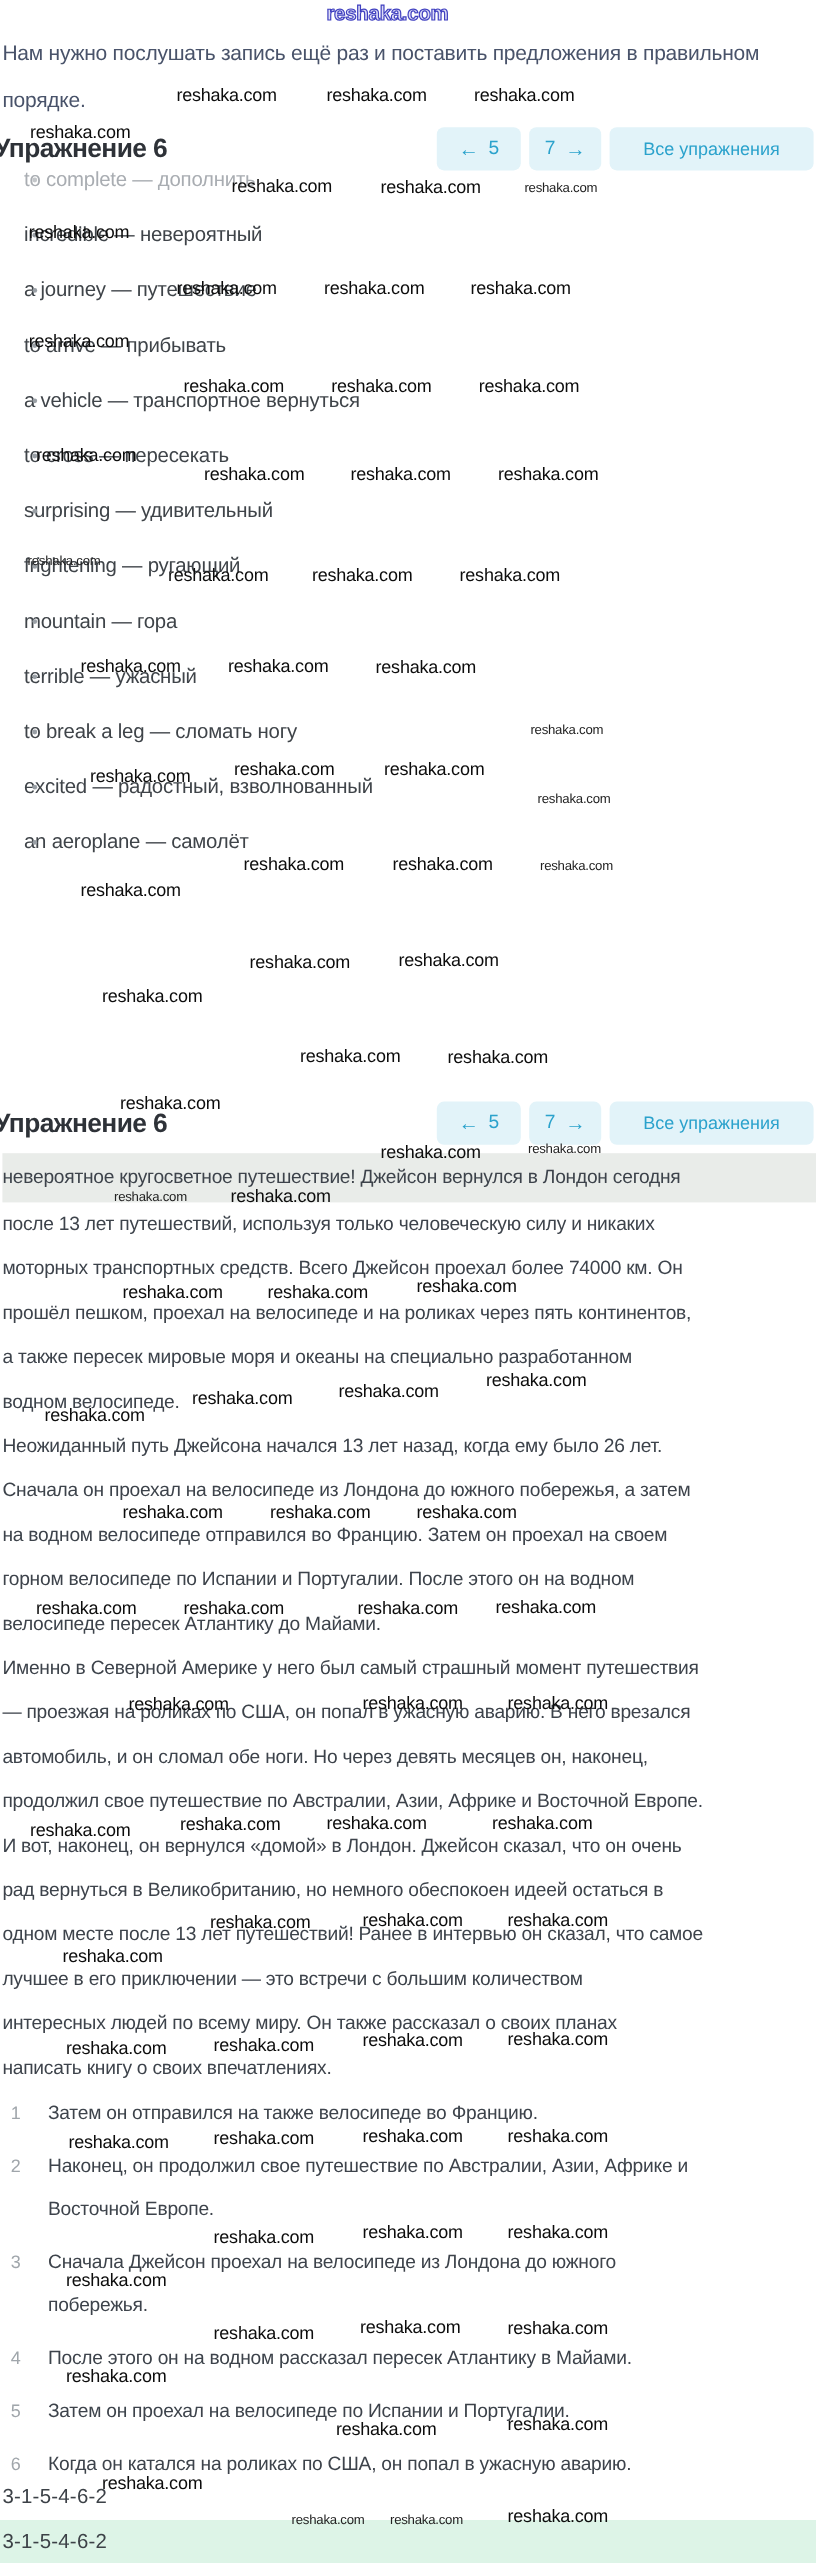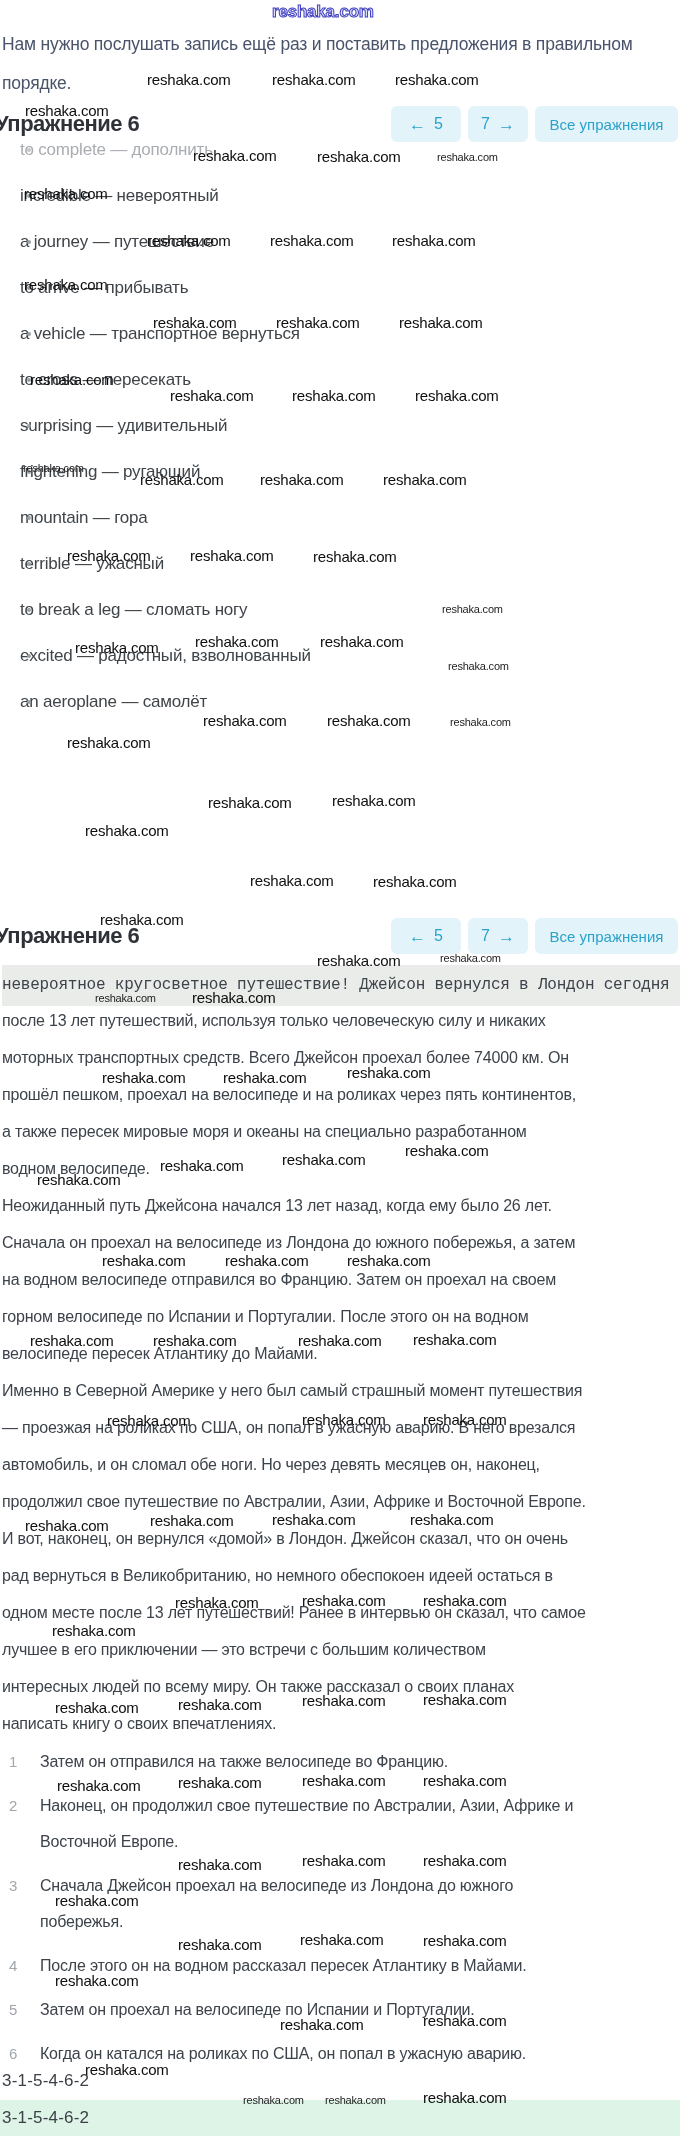--- a/index.html
+++ b/index.html
@@ -27,38 +27,38 @@
   .ex-header.h2 { top:916px; }
   .ex-title { font-size:22px; font-weight:700; color:#2e3238;
               letter-spacing:-0.5px; margin-left:-5px; }
   .ex-nav { display:flex; align-items:center; gap:7px; margin-right:2px; }
   .nav-btn { display:flex; align-items:center; justify-content:center; gap:8px;
              height:36px; border:none; border-radius:6px; background:#e2f3f9;
              color:#2ba2cc; font-family:"Liberation Sans",sans-serif;
              font-size:16px; cursor:pointer; }
   .nav-btn.prev { width:70px; }
   .nav-btn.next { width:60px; }
-  .nav-btn.all  { width:143px; font-size:15px; }
+  .nav-btn.all  { width:170px; font-size:15px; }
   .arrow { font-size:17px; line-height:1; }
   
   .vocab { position:absolute; top:140px; left:0; width:680px; list-style:none; z-index:1; }
   .vocab li { position:relative; height:46px; padding-left:20px;
               font-size:17px; line-height:20px; color:#3f4449;
               letter-spacing:-0.2px; }
   .vocab li::before { content:''; position:absolute; left:27px; top:8px;
               width:4px; height:4px; border-radius:50%; background:#9aa0a6; }
   .vocab li.faded { color:#a9adb2; }
   .vocab li.faded::before { background:#c3c6c9; }
   
   .passage { position:absolute; top:965px; left:2px; width:678px;
              font-size:16px; line-height:37px; color:#3d434b;
              letter-spacing:-0.2px; z-index:1; }
   .passage p { white-space:pre-line; margin:0; }
-  .hl-line { height:37px; display:flex; align-items:flex-start;
-             margin-left:-2px; padding-left:2px; width:680px;font-family:Liberation Mono, monospace; }
+  .hl-line { height:37px; display:flex; align-items:flex-end;
+             margin-left:-2px; padding-left:2px; width:680px; }
   .hl-line span { display:block; width:100%; background:#e9ece9; padding:2px 0; }
   
   .numlist { position:absolute; top:1744px; left:0; width:680px; list-style:none; z-index:1; }
   .numlist li { position:relative; padding-left:40px; margin-bottom:8px;
                 font-size:16px; line-height:36px; color:#3d434b;
                 letter-spacing:-0.2px; }
   .numlist .num { position:absolute; left:9px; top:0; font-size:15px;
                   color:#a0a6ab; }
   .numlist .txt { white-space:pre-line; }
   

